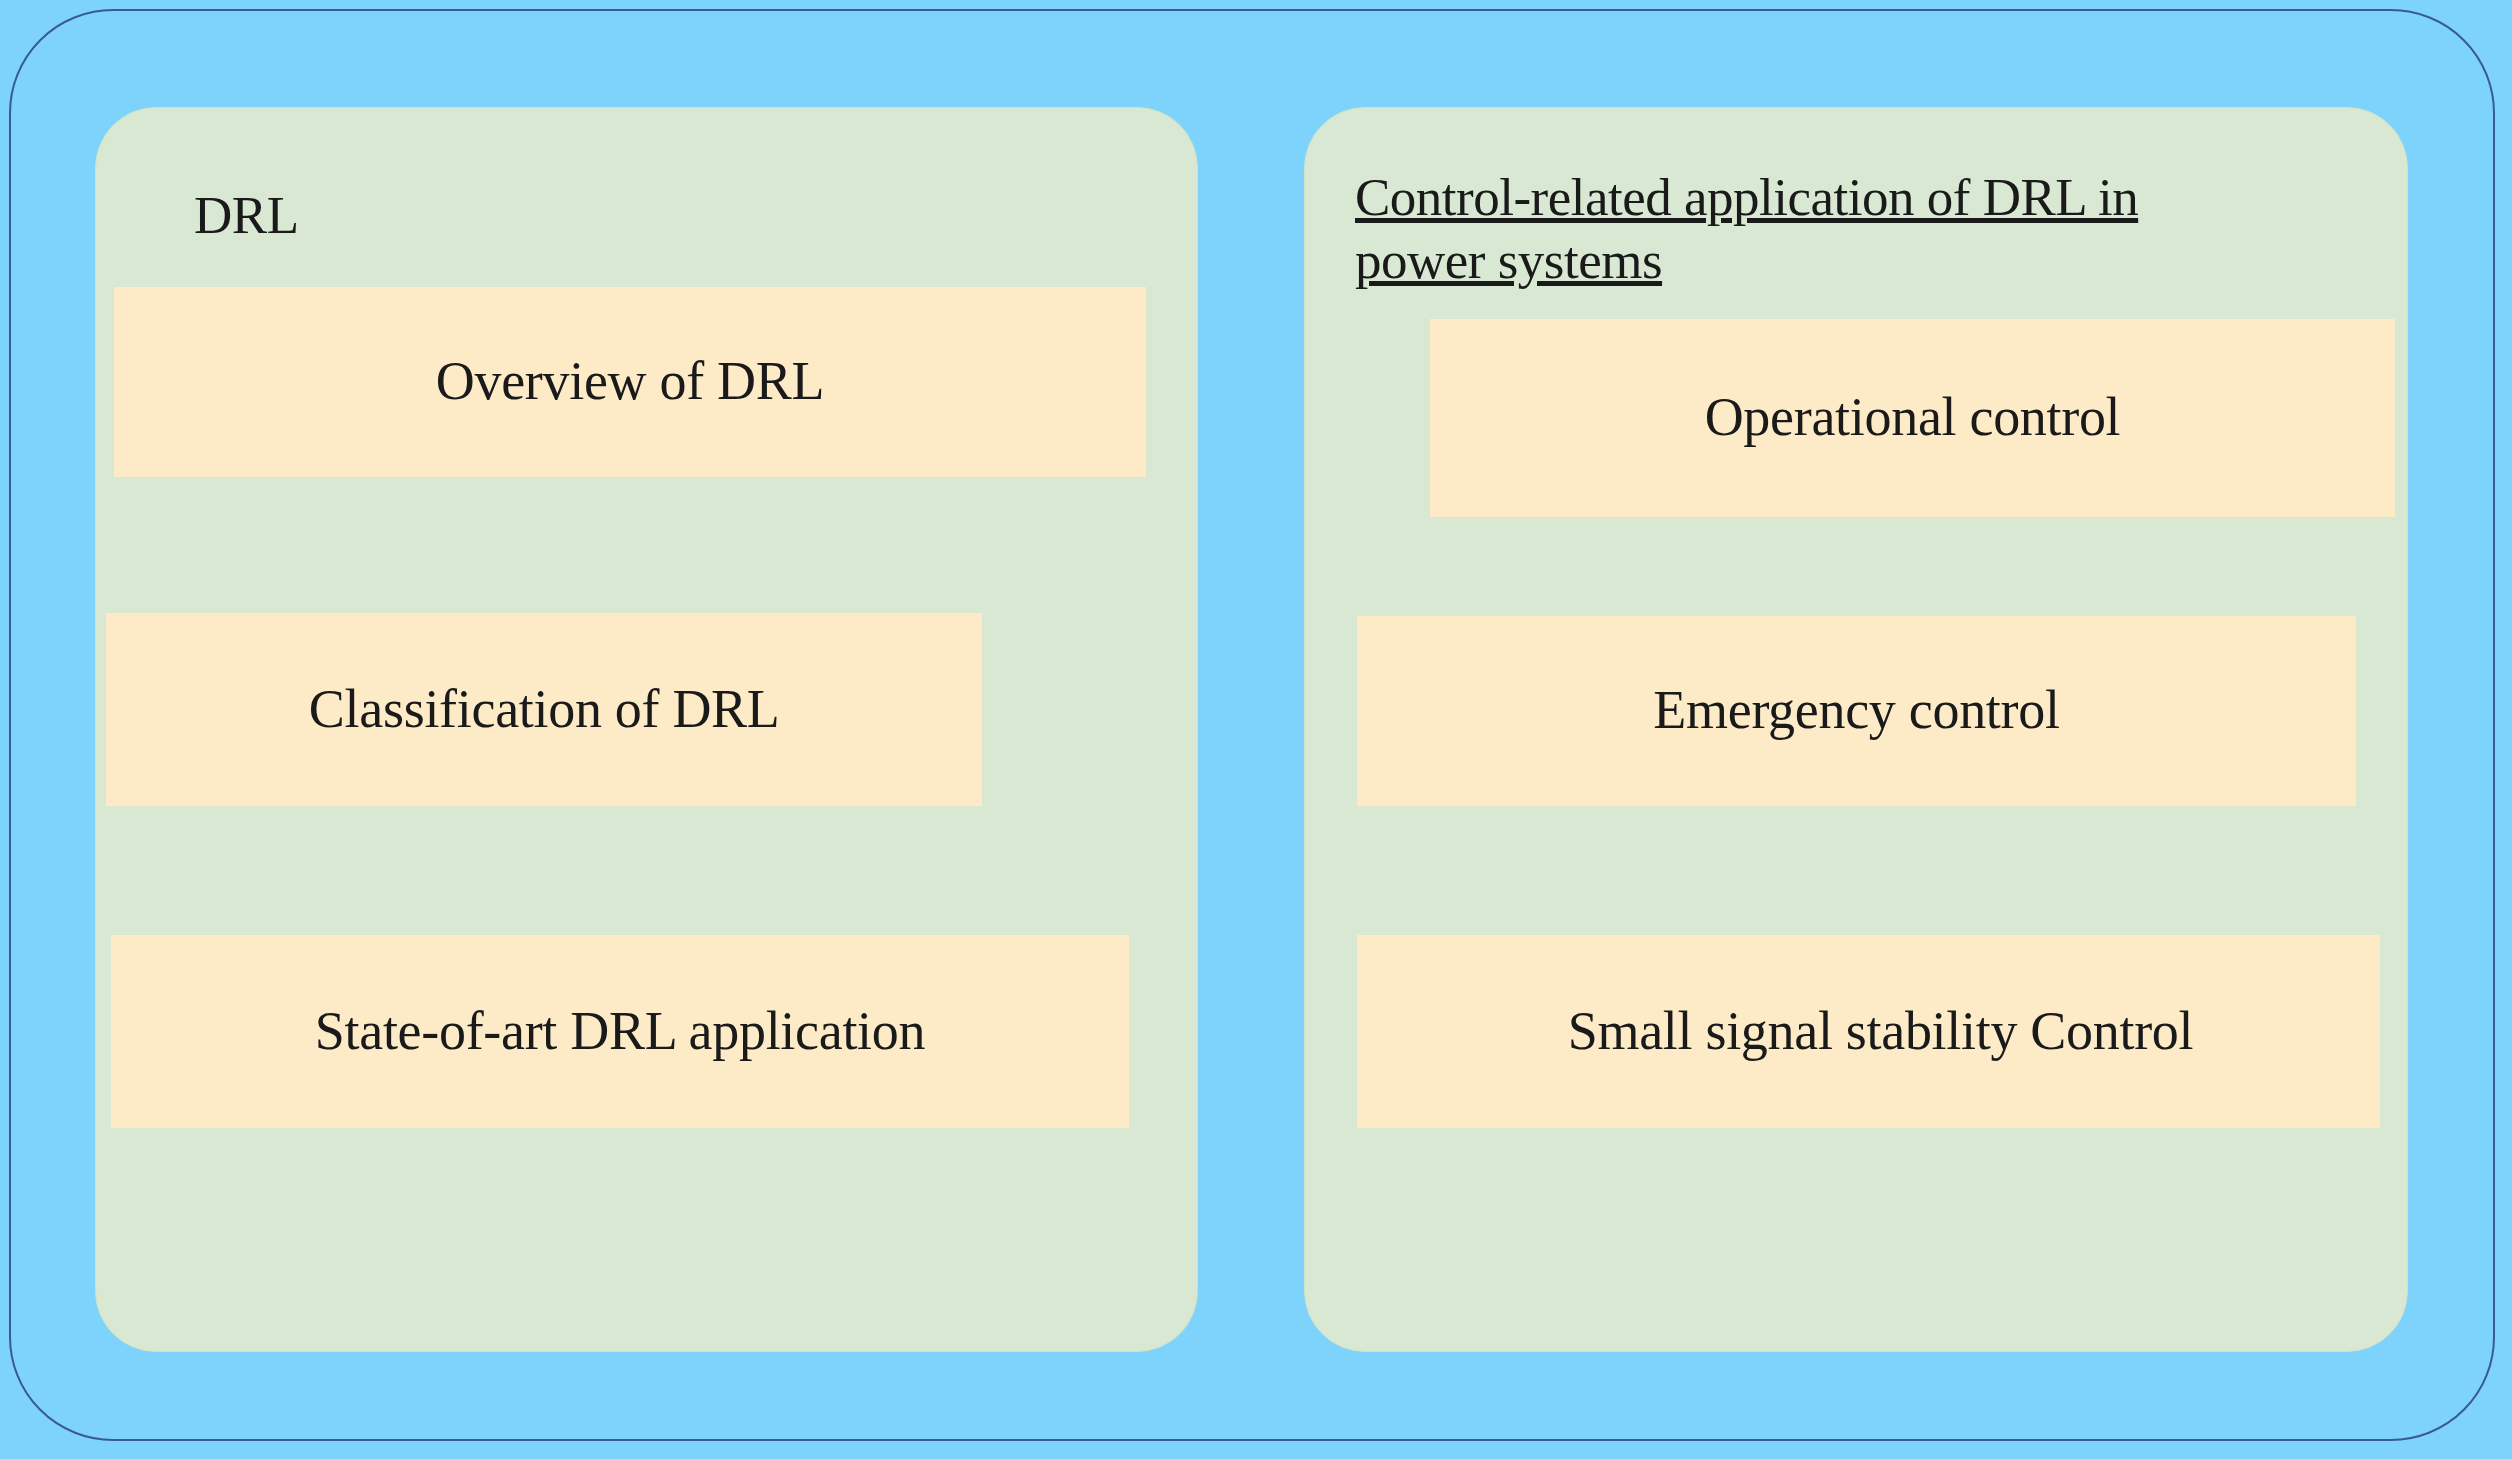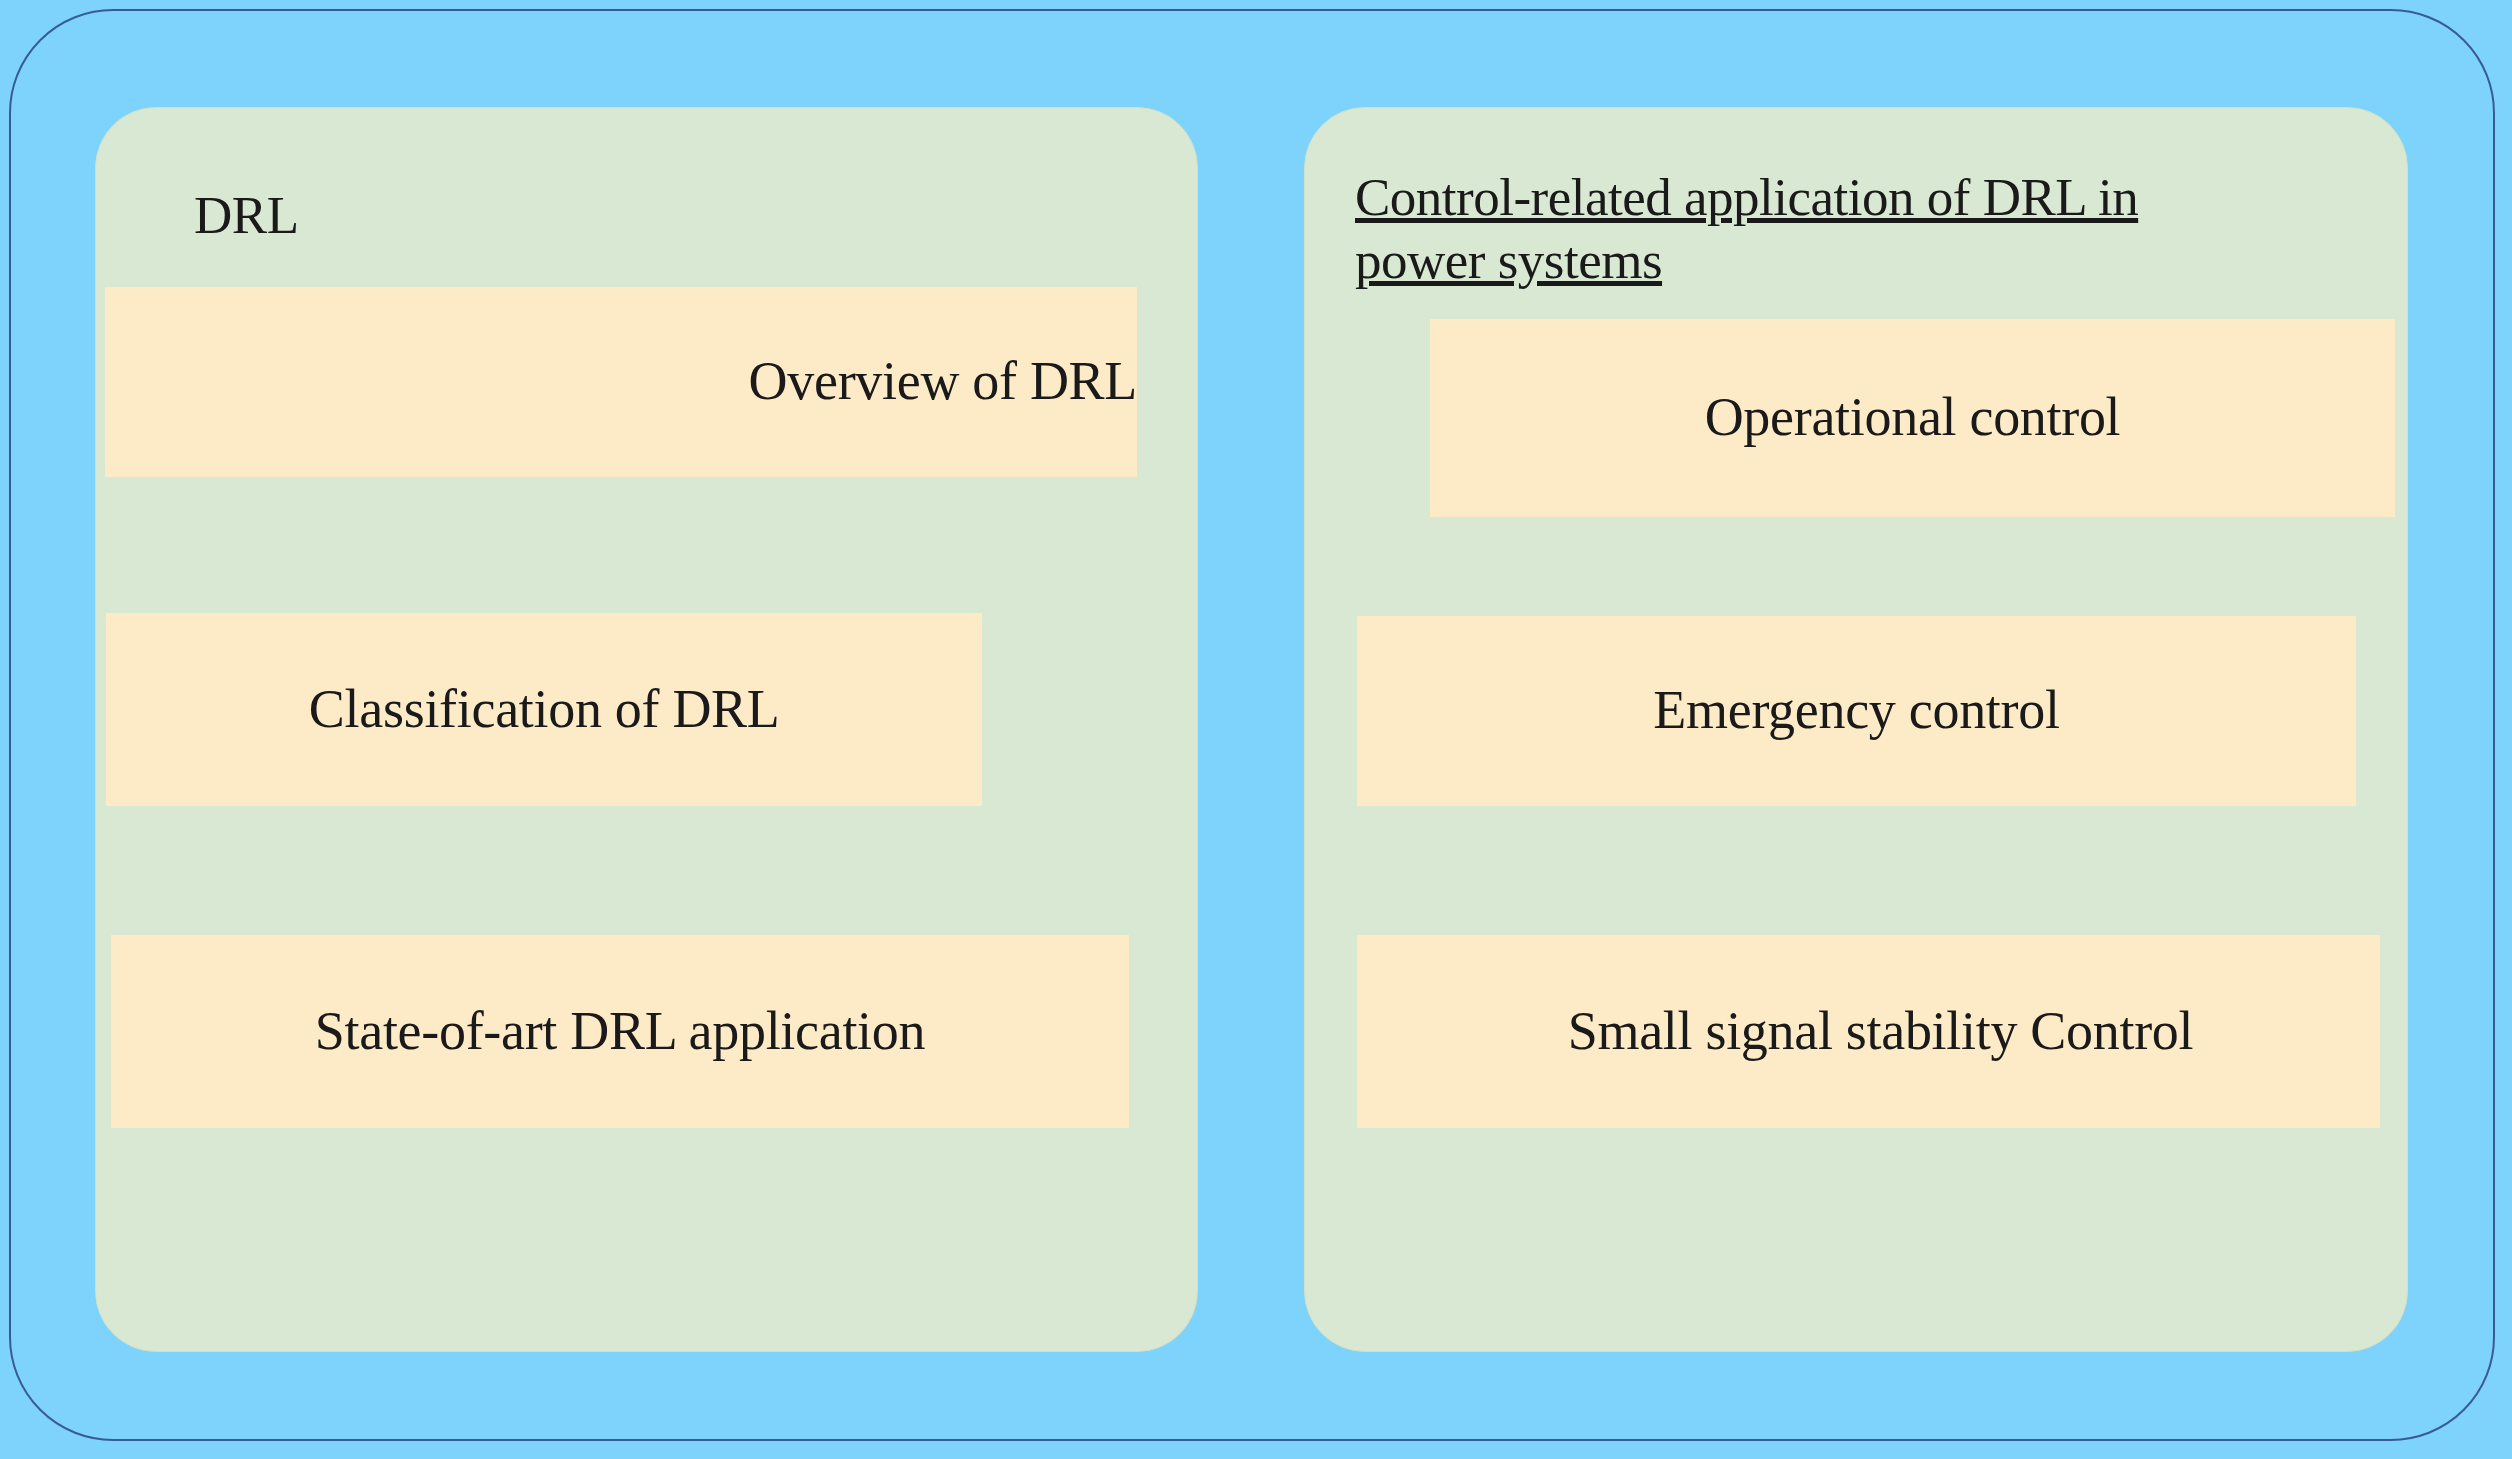--- a/index.html
+++ b/index.html
@@ -85,21 +85,21 @@
   }
   .item-box .item-label {
     color: #1a1a1a;
     font-size: 54px;
     line-height: 1.1;
     letter-spacing: -0.3px;
     white-space: nowrap;
   }
 
   
-  #box-l0 { left: 9px;  top: 179px;  width: 1032px; height: 190px; justify-content: flex-end; }
+  #box-l0 { left: 18px;  top: 179px;  width: 1032px; height: 190px; }
   #box-l1 { left: 10.2px; top: 505px;  width: 876px; height: 193px; }
   #box-l2 { left: 15px; top: 827px;  width: 1018px; height: 193px; }
 
   
   #box-r0 { left: 85px; top: 211px;  width: 965px; height: 198px; margin-left: 40px; }
   #box-r1 { left: 52px; top: 508px;  width: 999px; height: 190px; }
   #box-r2 { left: 52px; top: 827px;  width: 999px; height: 193px; padding-left: 24px; }
 </style>
 </head>
 <body>

